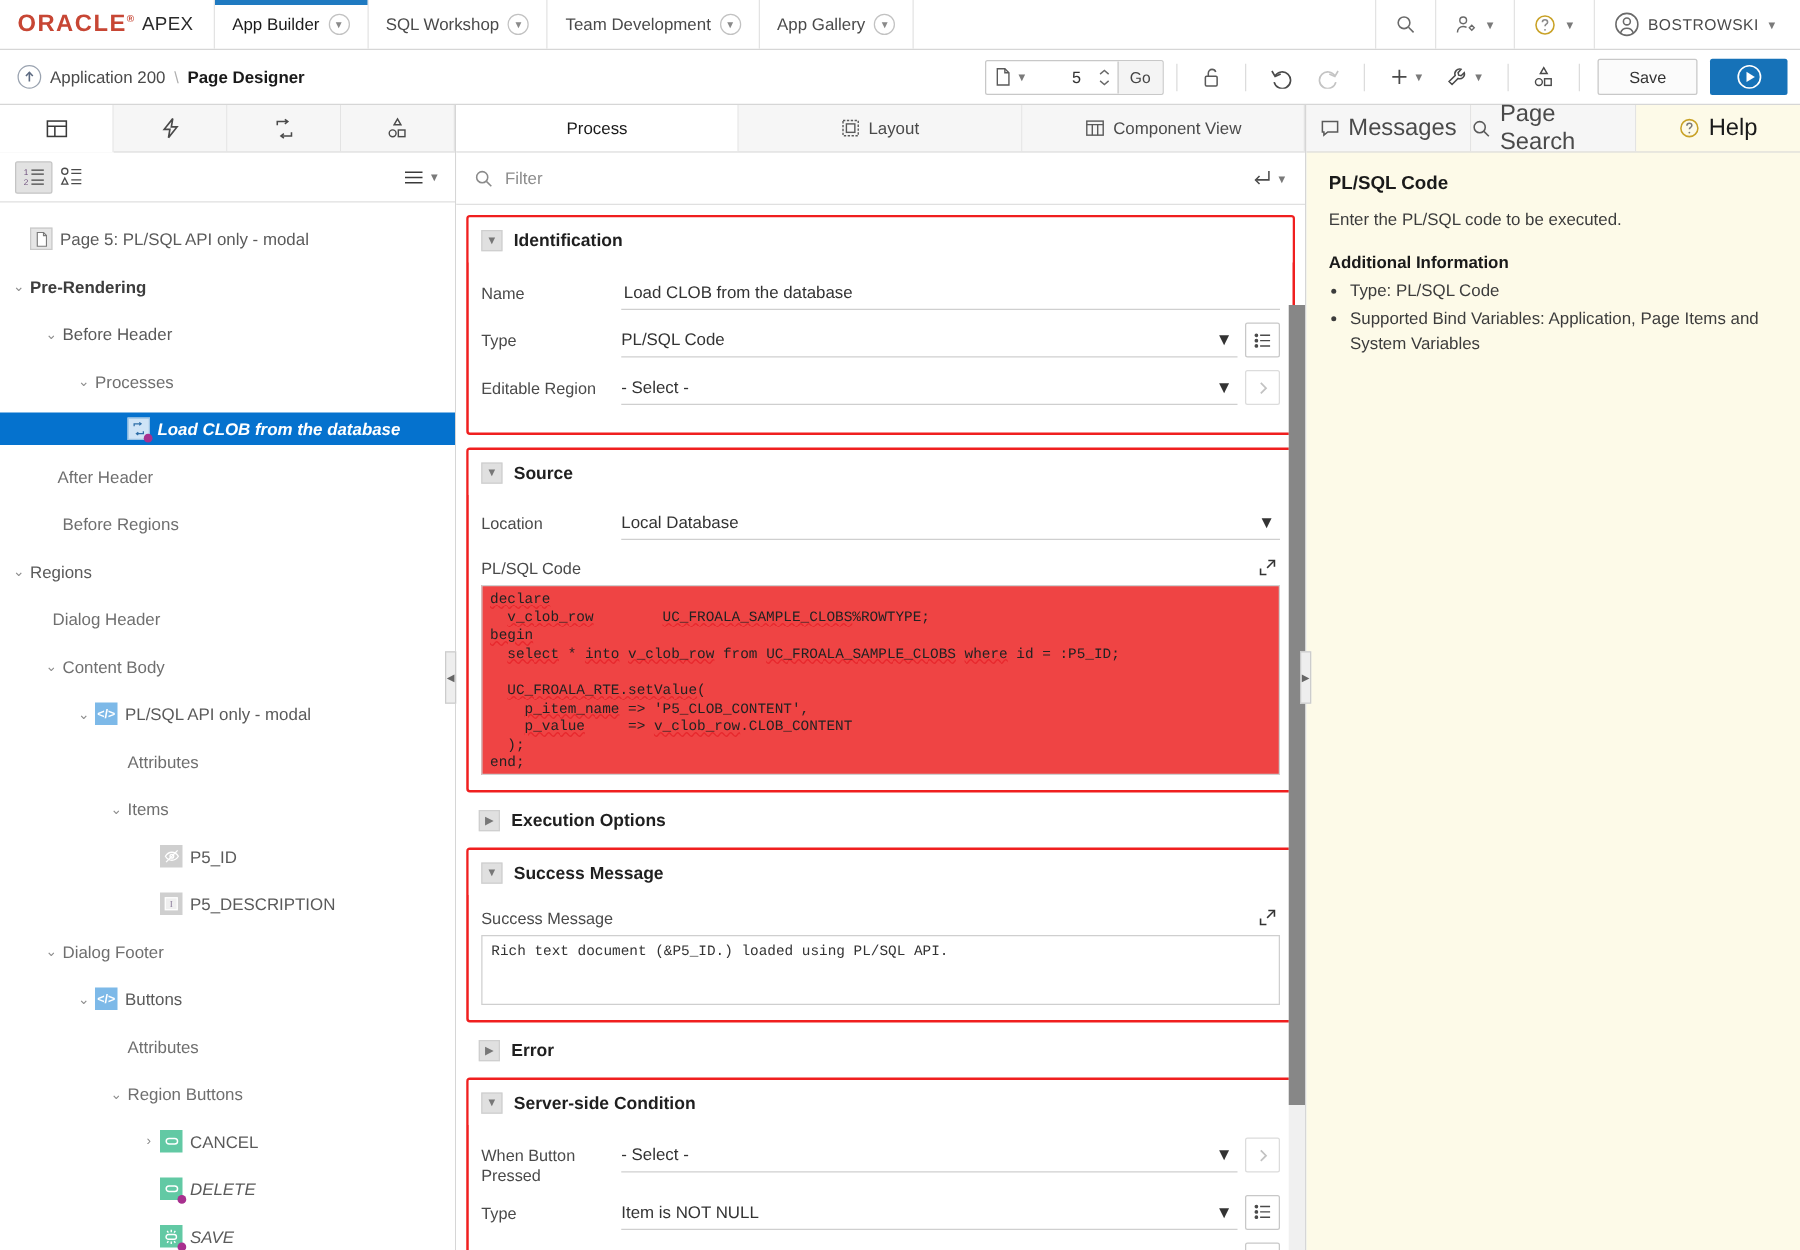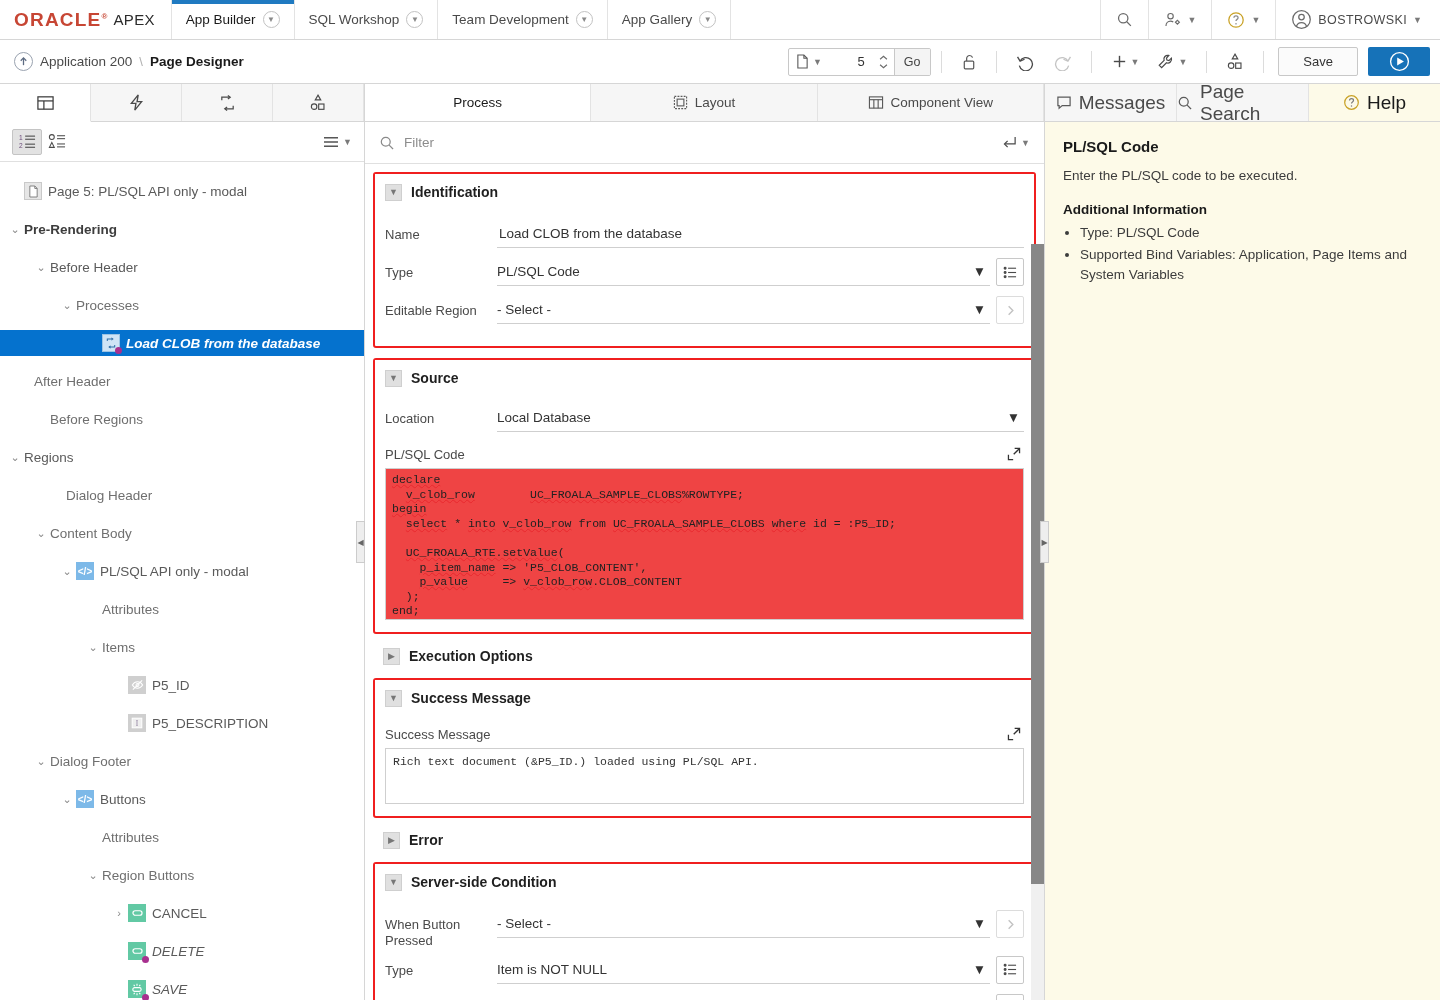--- a/index.html
+++ b/index.html
@@ -493,33 +493,33 @@
             <svg width="12" height="12" viewBox="0 0 13 13" fill="none" stroke="#2f6fa8" stroke-width="1.1">
               <path d="M2.5 4.3V2.2h5.6"></path>
               <polyline points="6.9,1 8.5,2.2 6.9,3.4"></polyline>
               <path d="M10.5 8.7v2.1H4.9"></path>
               <polyline points="6.1,12 4.5,10.8 6.1,9.6"></polyline>
             </svg>
             <i class="dot"></i>
           </span>
           <span class="tlbl">Load CLOB from the database</span>
         </div>
-        <div class="trow" style="padding-left: 16px;">
+        <div class="trow" style="padding-left: 28px;">
           <span class="tw">&nbsp;</span>
           <span class="tlbl">After Header</span>
         </div>
         <div class="trow" style="padding-left: 32px;">
           <span class="tw">&nbsp;</span>
           <span class="tlbl">Before Regions</span>
         </div>
         <div class="trow" style="padding-left: 6px;">
           <span class="tw">⌄</span>
           <span class="tlbl mid">Regions</span>
         </div>
-        <div class="trow" style="padding-left: 48px; text-align: right;">
+        <div class="trow" style="padding-left: 24px; text-align: right;">
           <span class="tw">&nbsp;</span>
           <span class="tlbl">Dialog Header</span>
         </div>
         <div class="trow" style="padding-left: 32px;">
           <span class="tw">⌄</span>
           <span class="tlbl">Content Body</span>
         </div>
         <div class="trow" style="padding-left: 58px;">
           <span class="tw">⌄</span>
           <span class="ticon ic-code">&lt;/&gt;</span>

